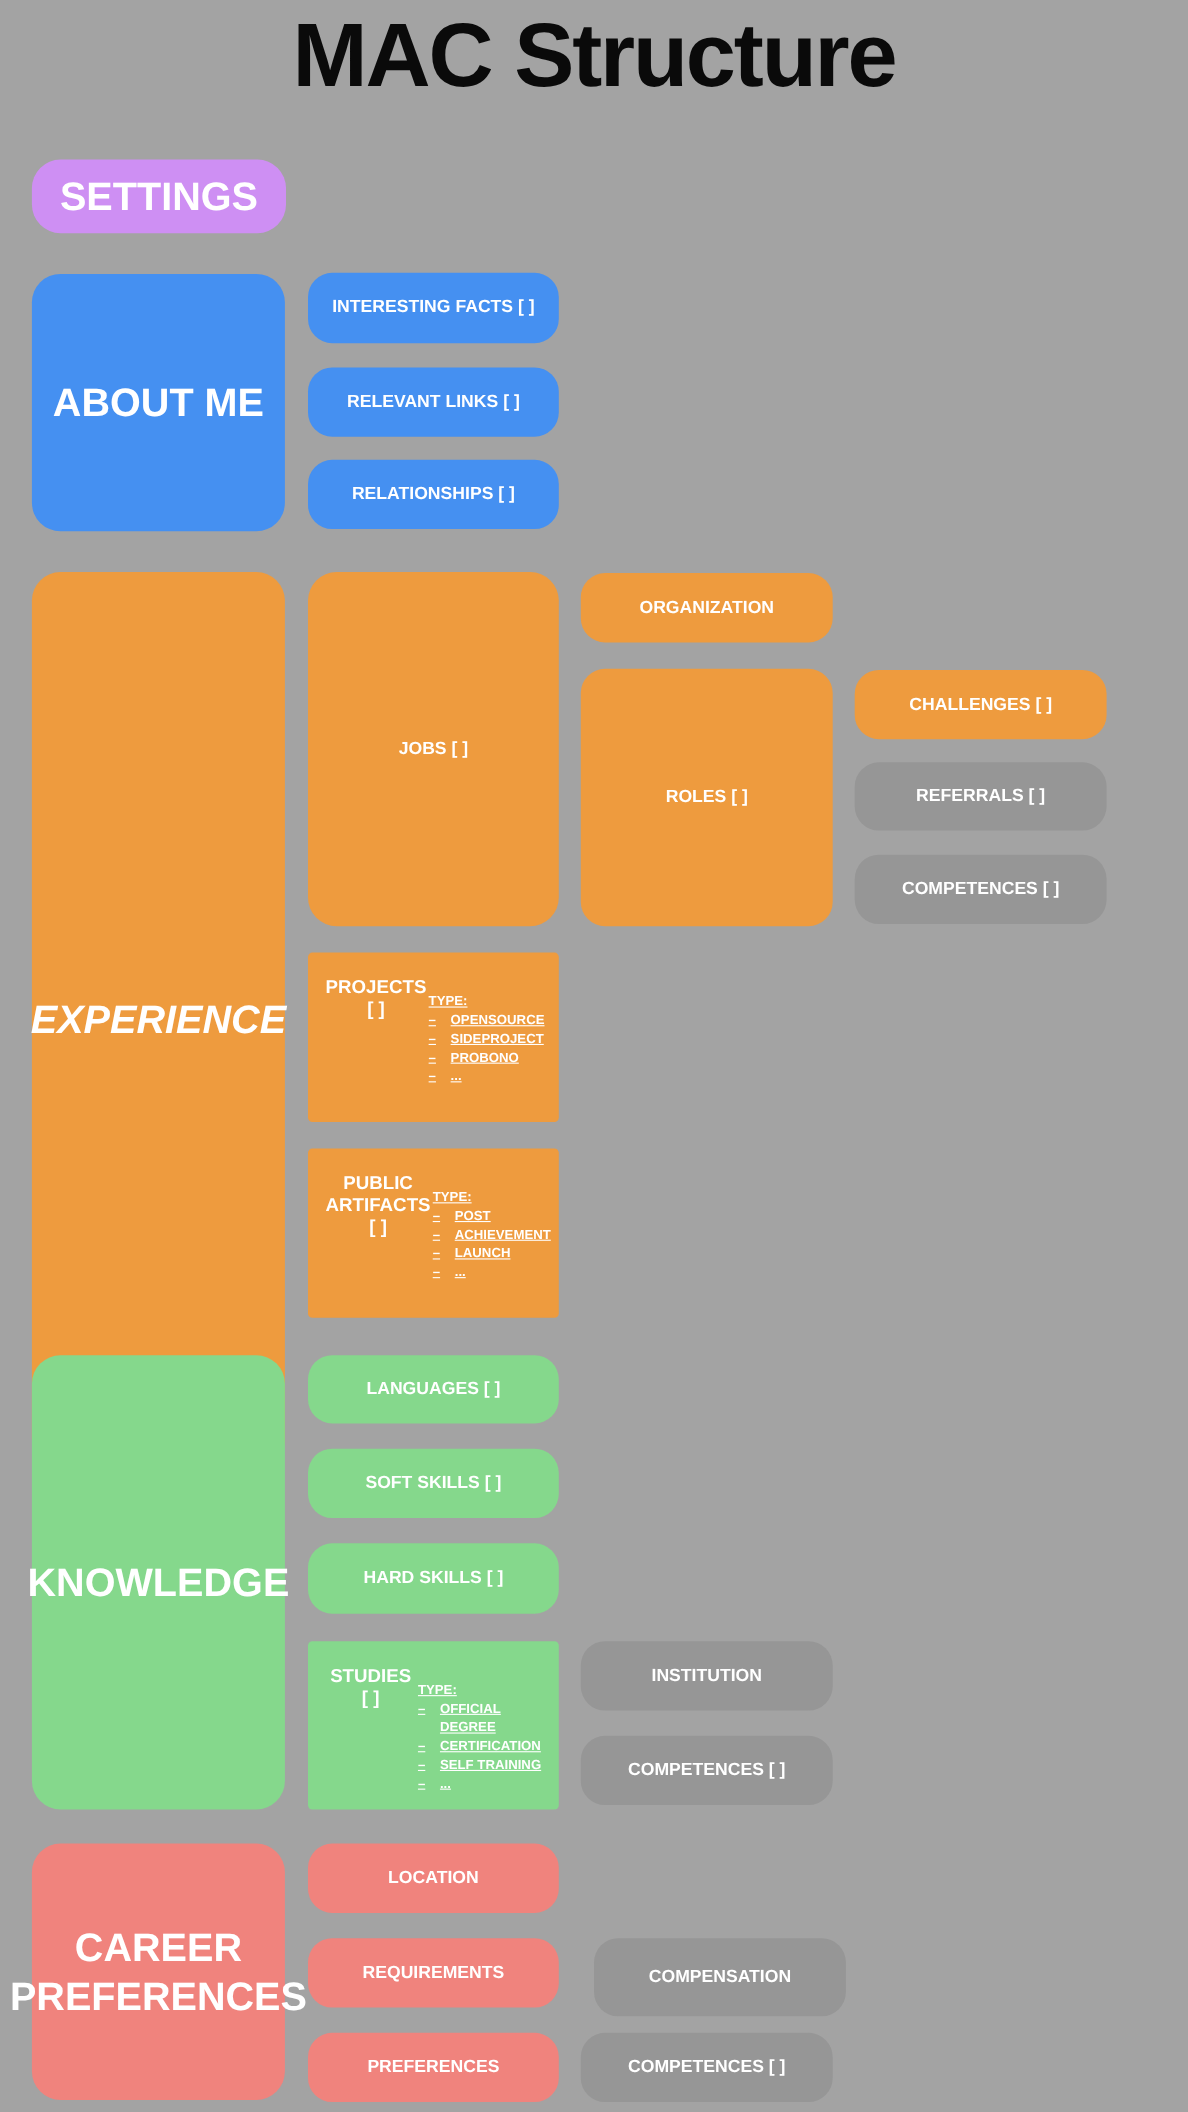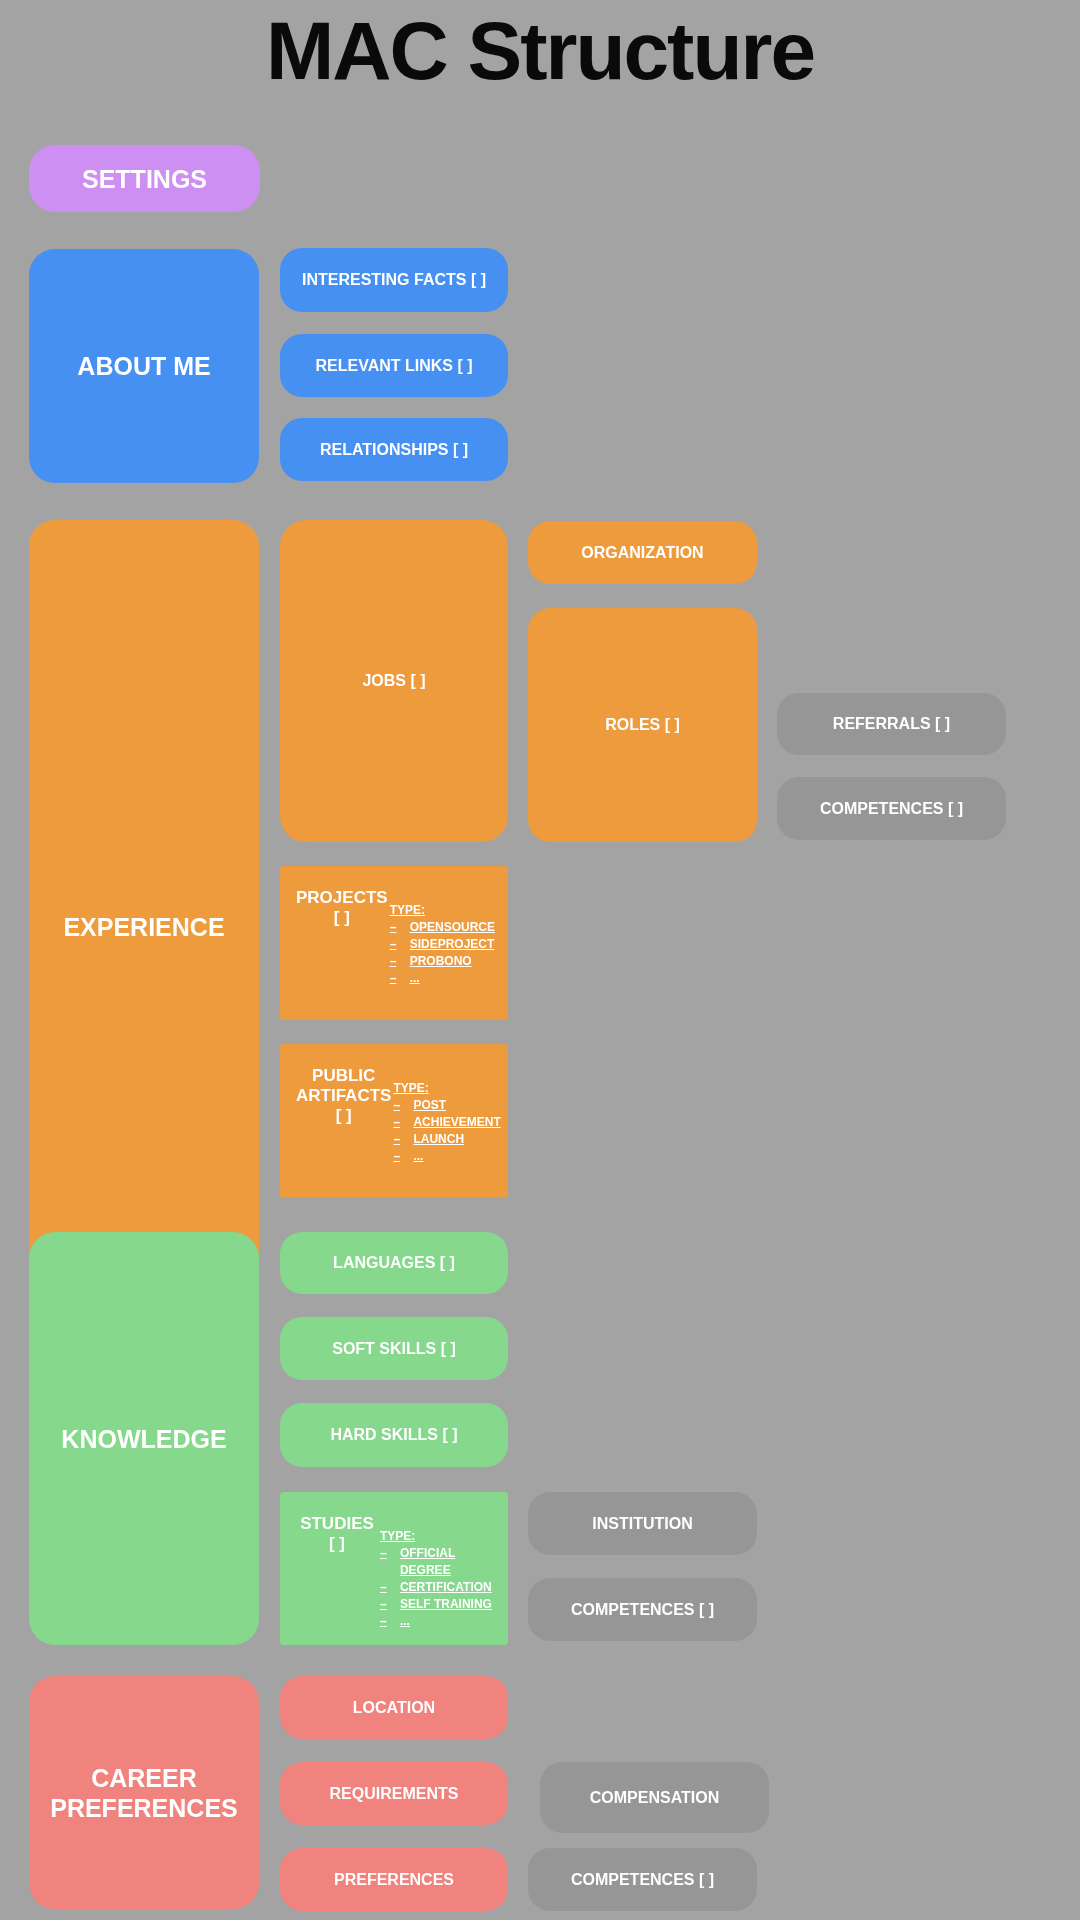--- a/index.html
+++ b/index.html
@@ -16,21 +16,21 @@
     font-size:82px; font-weight:bold; letter-spacing:-2px;
     color:#0a0a0a;
   }
   .block {
     position:absolute;
     color:#ffffff;
     display:flex; align-items:center; justify-content:center;
     text-align:center;
     box-sizing:border-box;
   }
-  .big   { border-radius:26px; font-size:25px; font-weight:bold; line-height:1.2; padding:0 14px;text-align:center; }
+  .big   { border-radius:26px; font-size:36px; font-weight:bold; line-height:1.2; padding:0 14px;text-align:center; }
   .small { border-radius:22px; font-size:16px; font-weight:bold;text-align:center; }
   .detail {
     border-radius:4px;
     align-items:stretch; justify-content:flex-start;
     padding:22px 16px 0 16px;
   }
   .detail .d-heading {
     text-align:center; font-size:17px; font-weight:bold;
   }
   .detail .d-type { margin-top:14px; padding-left:2px; text-align:left;text-decoration:underline; }
@@ -55,31 +55,34 @@
   <div class="block small" style="left: 280px; top: 248px; width: 228px; height: 64px; background-color: rgb(69, 144, 241);">
     <span>INTERESTING FACTS [ ]</span>
   </div>
   <div class="block small" style="left: 280px; top: 334px; width: 228px; height: 63px; background-color: rgb(69, 144, 241);">
     <span>RELEVANT LINKS [ ]</span>
   </div>
   <div class="block small" style="left: 280px; top: 418px; width: 228px; height: 63px; background-color: rgb(69, 144, 241);">
     <span>RELATIONSHIPS [ ]</span>
   </div>
 
-  <div class="block big" style="left: 29px; top: 520px; width: 230px; height: 814px; background-color: rgb(238, 155, 62);">
+  <div class="block big" style="left: 29px; top: 520px; width: 230px; height: 814px; background-color: rgb(238, 155, 62); font-style: italic;">
     <span>EXPERIENCE</span>
   </div>
   <div class="block small" style="left: 280px; top: 520px; width: 228px; height: 322px; border-radius: 26px; background-color: rgb(238, 155, 62);">
     <span>JOBS [ ]</span>
   </div>
   <div class="block small" style="left: 528px; top: 521px; width: 229px; height: 63px; background-color: rgb(238, 155, 62);">
     <span>ORGANIZATION</span>
   </div>
   <div class="block small" style="left: 528px; top: 608px; width: 229px; height: 234px; border-radius: 22px; background-color: rgb(238, 155, 62);">
     <span>ROLES [ ]</span>
+  </div>
+  <div class="block small" style="left: 777px; top: 609px; width: 229px; height: 63px; background-color: rgb(238, 155, 62);">
+    <span>CHALLENGES [ ]</span>
   </div>
   <div class="block small" style="left: 777px; top: 693px; width: 229px; height: 62px; background-color: rgb(150, 150, 150);">
     <span>REFERRALS [ ]</span>
   </div>
   <div class="block small" style="left: 777px; top: 777px; width: 229px; height: 63px; background-color: rgb(150, 150, 150);">
     <span>COMPETENCES [ ]</span>
   </div>
 
   <div class="block detail" style="left: 280px; top: 866px; width: 228px; height: 154px; background-color: rgb(238, 155, 62);">
     <div class="d-heading">PROJECTS [ ]</div>

